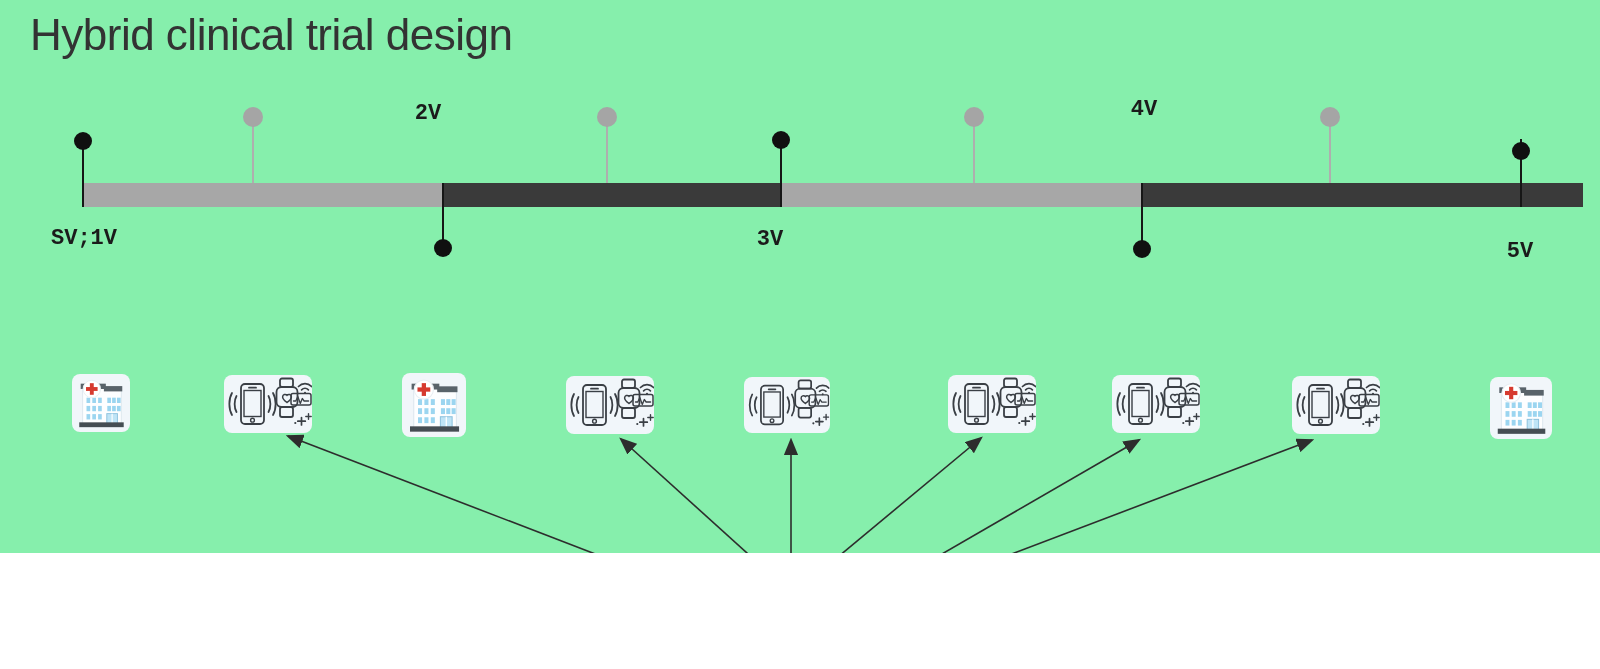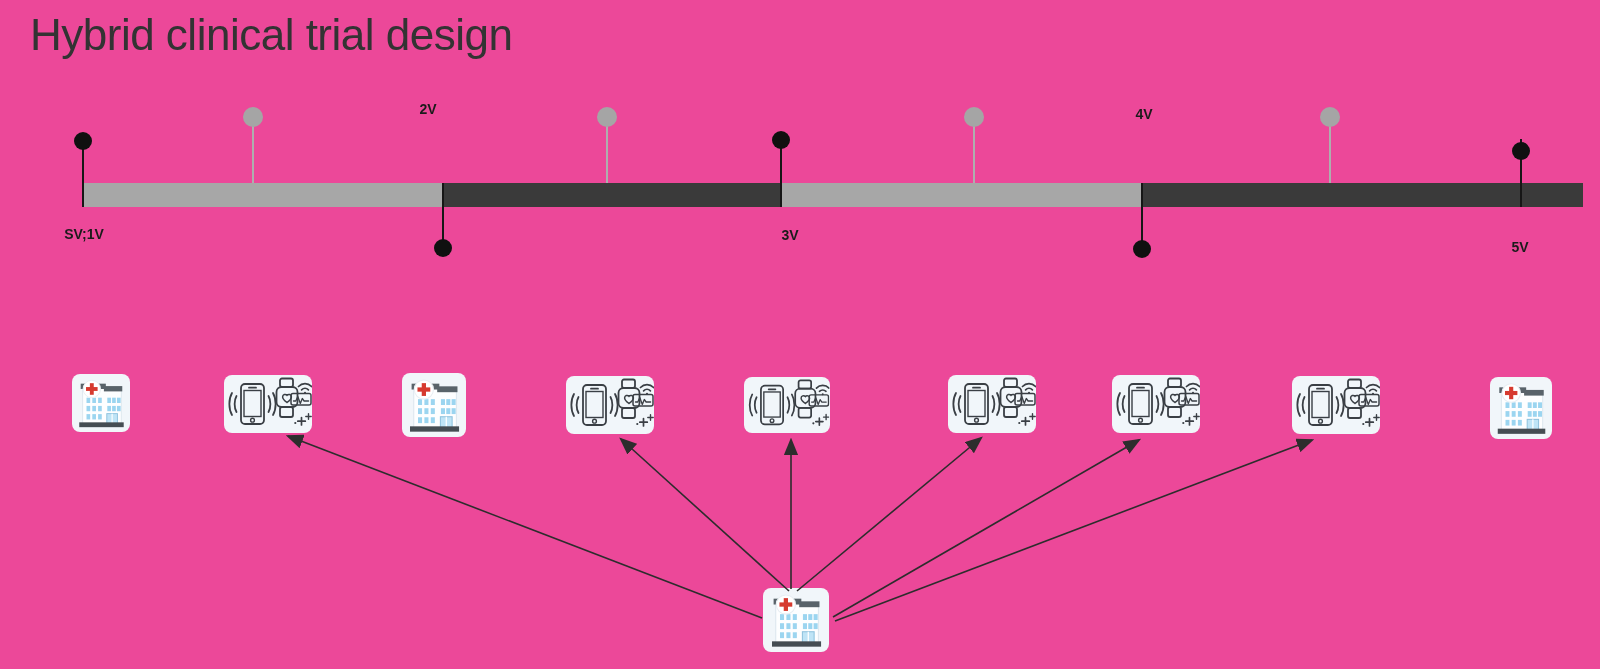--- a/index.html
+++ b/index.html
@@ -1,37 +1,37 @@
 <!DOCTYPE html>
 <html><head>
 <meta charset="utf-8">
 <style>
   html,body{margin:0;padding:0;background:#ffffff;}
   .canvas{
-    position:relative;width:1600px;height:669px;background:#ec4899;
+    position:relative;width:1600px;height:553px;background:#86efac;
     font-family:"Liberation Sans", sans-serif;overflow:hidden;
   }
   .title{
     position:absolute;left:30px;top:10px;font-size:44px;line-height:1.15;
     font-weight:400;color:#333333;letter-spacing:-0.5px;white-space:nowrap;
   }
   
   .bar{position:absolute;left:84px;top:183px;height:24px;display:flex;}
   .seg{height:100%;}
   .seg.light{background:#a7a7a7;}
   .seg.dark{background:#3a3a3a;}
   .stem{position:absolute;}
   .stem.black{width:2px;background:#161616;}
   .stem.gray{width:2px;background:#aeaeae;}
   .dot{position:absolute;border-radius:50%;}
   .dot.black{width:18px;height:18px;background:#101010;}
   .dot.gray{width:20px;height:20px;background:#a5a5a5;}
   .vlabel{
-    position:absolute;transform:translateX(-50%);font-size:14px;font-weight:700;
-    color:#1b1b1b;white-space:nowrap;
+    position:absolute;transform:translateX(-50%);font-size:22px;font-weight:700;
+    color:#1b1b1b;white-space:nowrap;font-family:Liberation Mono, monospace;
   }
   
   .tile{position:absolute;background:#f1f6fa;border-radius:8px;display:flex;
         align-items:center;justify-content:center;}
   .tile svg{display:block;width:100%;height:100%;}
   
   .arrows{position:absolute;left:0;top:0;width:1600px;height:669px;pointer-events:none;}
 </style>
 </head>
 <body>
@@ -136,24 +136,24 @@
     <div class="vlabel" style="left:84px;top:226px">SV;1V</div>
   </div>
   <div>
     <div class="vlabel" style="left:428px;top:101px">2V</div>
     <div class="stem black" style="left:442px;top:183px;height:65px"></div>
     <div class="dot black" style="left:434px;top:239px"></div>
   </div>
   <div>
     <div class="stem black" style="left:780px;top:140px;height:67px"></div>
     <div class="dot black" style="left:772px;top:131px"></div>
-    <div class="vlabel" style="left:790px;top:227px">3V</div>
-  </div>
-  <div>
-    <div class="vlabel" style="left:1144px;top:106px">4V</div>
+    <div class="vlabel" style="left:770px;top:227px">3V</div>
+  </div>
+  <div>
+    <div class="vlabel" style="left:1144px;top:97px">4V</div>
     <div class="stem black" style="left:1141px;top:183px;height:66px"></div>
     <div class="dot black" style="left:1133px;top:240px"></div>
   </div>
   <div>
     <div class="stem black" style="left:1520px;top:139px;height:68px"></div>
     <div class="dot black" style="left:1512px;top:142px"></div>
     <div class="vlabel" style="left:1520px;top:239px">5V</div>
   </div>
 
   <div class="tile" style="left:72px;top:374px;width:58px;height:58px">

